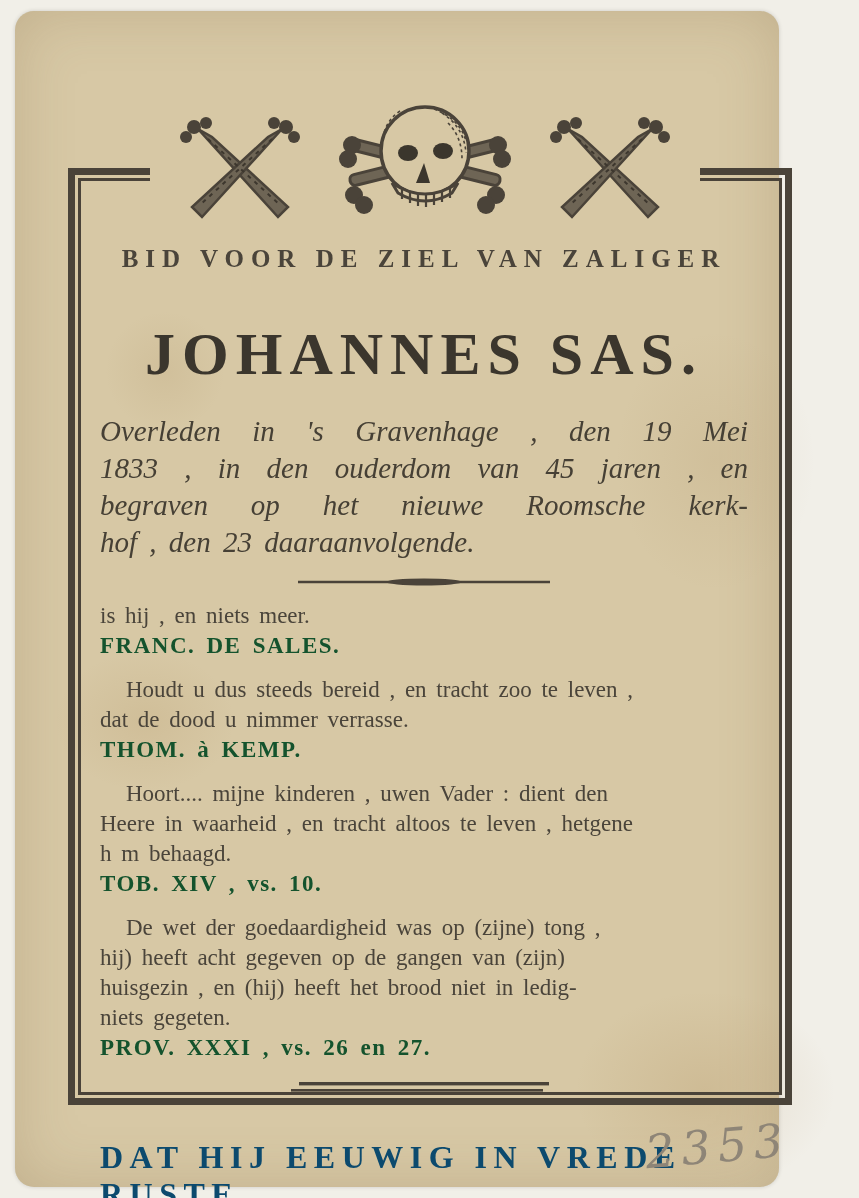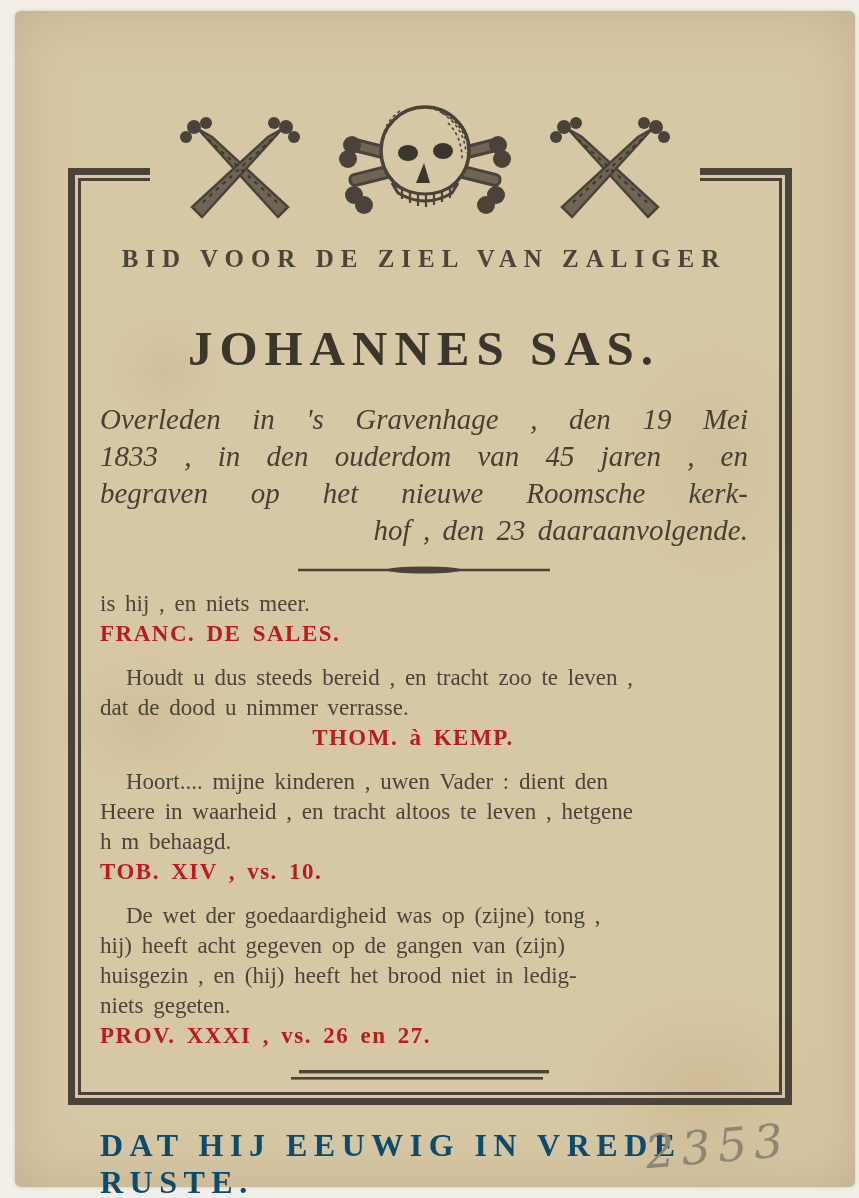--- a/index.html
+++ b/index.html
@@ -4,23 +4,23 @@
 <style>
   html,body{margin:0;padding:0;}
   body{
     width:859px;height:1198px;
     background:#f1efe8;
     position:relative;
     font-family:"Liberation Serif","DejaVu Serif",serif;
     overflow:hidden;
   }
   .card{
-    position:absolute;left:15px;top:11px;width:840px;height:1176px;
+    position:absolute;left:15px;top:11px;width:764px;height:1176px;
     background:#d7c8a5;
-    border-radius:6px;
+    border-radius:19px;
     box-shadow:inset 0 0 60px rgba(120,92,55,.22), 0 0 4px rgba(0,0,0,.15);
   }
   .stain{position:absolute;border-radius:50%;pointer-events:none;}
   .stain.s1{left:40px;top:640px;width:180px;height:140px;background:radial-gradient(closest-side,rgba(164,128,74,.14),rgba(164,128,74,0));}
   .stain.s2{left:560px;top:980px;width:260px;height:200px;background:radial-gradient(closest-side,rgba(160,120,66,.16),rgba(160,120,66,0));}
   .stain.s3{left:600px;top:320px;width:200px;height:260px;background:radial-gradient(closest-side,rgba(150,115,64,.10),rgba(150,115,64,0));}
   .stain.s4{left:90px;top:300px;width:120px;height:120px;background:radial-gradient(closest-side,rgba(150,115,64,.10),rgba(150,115,64,0));}
 
   .frame{
     position:absolute;left:53px;top:157px;width:724px;height:937px;
@@ -49,55 +49,55 @@
   .header-line{
     text-align:center;
     font-weight:bold;
     font-size:25px;
     letter-spacing:7px;
     color:#4a443a;
   }
   .name-line{
     text-align:center;
     font-weight:bold;
-    font-size:49px;
+    font-size:60px;
     letter-spacing:7px;
     margin-top:47px;
     color:#3b362d;
   }
   .obituary{
     margin-top:24px;
     font-style:italic;
     font-size:29px;
     line-height:37px;
     color:#464035;
     word-spacing:5px;
   }
   .obituary .jline{text-align:justify;text-align-last:justify;}
-  .obituary .cline{text-align:right;}
+  .obituary .cline{text-align:left;}
 
   .divider1{display:block;margin:16px auto 0 auto;}
   .divider2{display:block;margin:18px auto 0 auto;}
 
   .quote{
     font-size:23px;
     line-height:30px;
     margin-top:14px;
     word-spacing:4px;
     color:#4a443a;
   }
   .quote .first{text-indent:26px;}
   .quote .split{display:flex;justify-content:space-between;align-items:baseline;flex-direction:column;}
   .attrib{
     font-weight:bold;
     letter-spacing:1.5px;
     white-space:nowrap;
-    color:#b91c1c;
-  }
-  .attrib-line{text-align:center;padding-right:22px;}
+    color:#14532d;
+  }
+  .attrib-line{text-align:left;padding-right:22px;}
   .q4-split{padding-right:14px;}
 
   .closing-line{
     font-weight:bold;
     font-size:32px;
     letter-spacing:6.5px;
     margin-top:44px;
     color:#0c4a6e;
   }
 

